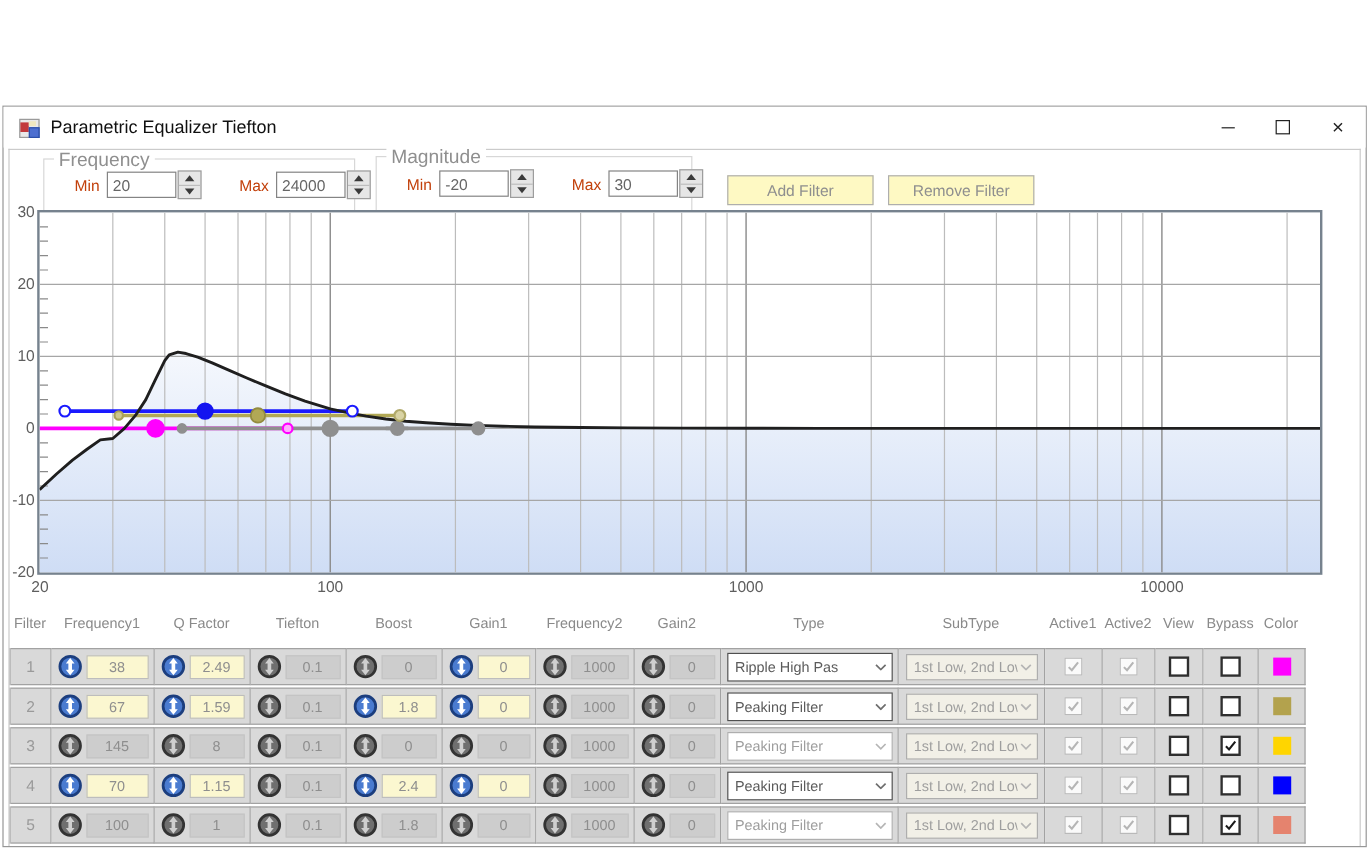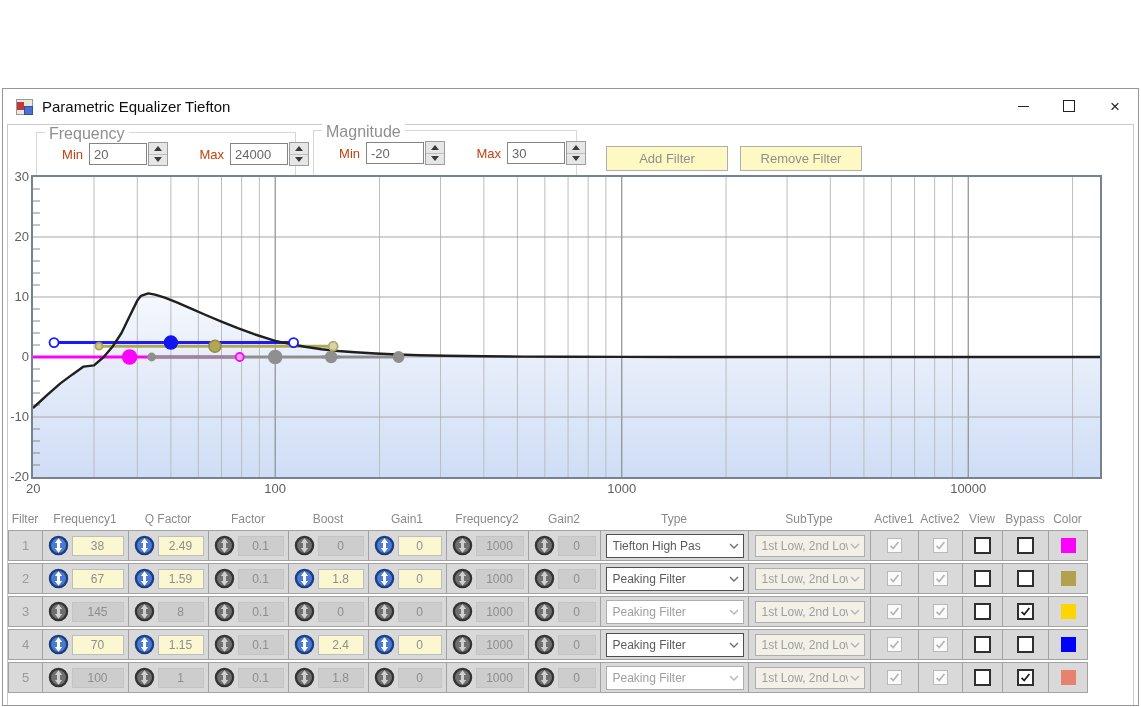--- a/index.html
+++ b/index.html
@@ -36,21 +36,21 @@
   
   .btn{position:absolute;width:122px;height:25px;background:#fef9c3;border:1px solid #aeaeae;font-family:"Liberation Sans",sans-serif;font-size:13px;color:#8f8f8f;}
   
   #chart{position:absolute;left:23px;top:50px;width:1067px;height:300px;border:2px solid #76828e;background:#fff;}
   #ylabels{position:absolute;left:0;top:52px;width:21px;height:300px;}
   #ylabels .yl{position:absolute;right:0;width:100%;text-align:right;font-size:13px;color:#5e5e5e;line-height:15px;}
   #xlabels{position:absolute;left:25px;top:356px;width:1067px;height:18px;}
   #xlabels .xl{position:absolute;font-size:13px;color:#5e5e5e;}
   
   #eq-table{position:absolute;left:0px;top:387px;}
-  .tr-head{display:flex;height:16px;margin-bottom:2px;}
+  .tr-head{display:flex;height:16px;margin-bottom:12px;}
   .th{font-size:12px;color:#8a8a8a;text-align:center;line-height:15px;overflow:hidden;white-space:nowrap;}
   .tr{display:flex;height:31px;margin-bottom:2px;border-left:1px solid #a2a2a2;}
   .td{background:#d9d9d9;border-right:1px solid #a2a2a2;border-top:1px solid #a2a2a2;border-bottom:1px solid #a2a2a2;display:flex;align-items:center;justify-content:center;box-sizing:border-box;overflow:hidden;}
   .rownum{font-size:13px;color:#9a9a9a;}
   .knobcell{gap:3px;}
   .vbox{height:20px;display:flex;align-items:center;justify-content:center;font-size:12px;color:#8e8e8e;border:1px solid #bdbdbd;box-sizing:border-box;}
   .vbox.on{background:#fbf7d0;}
   .vbox.off{background:#cdcdcd;border-color:#c4c4c4;}
   .knob{width:21px;height:21px;flex:0 0 auto;display:block;}
   .dd{height:24px;background:#fff;display:flex;align-items:center;box-sizing:border-box;padding:0 4px 0 6px;}
@@ -251,21 +251,21 @@
           <div class="xl" style="left: 212.208px; width: 60px; text-align: center;">100</div>
           <div class="xl" style="left: 558.728px; width: 60px; text-align: center;">1000</div>
           <div class="xl" style="left: 905.249px; width: 60px; text-align: center;">10000</div>
         </div>
 
       <div id="eq-table">
           <div class="tr-head">
             <div class="th" style="width: 34px;">Filter</div>
             <div class="th" style="width: 86px;">Frequency1</div>
             <div class="th" style="width: 80px;">Q Factor</div>
-            <div class="th" style="width: 80px;">Factor</div>
+            <div class="th" style="width: 80px;">Tiefton</div>
             <div class="th" style="width: 80px;">Boost</div>
             <div class="th" style="width: 78px;">Gain1</div>
             <div class="th" style="width: 82px;">Frequency2</div>
             <div class="th" style="width: 72px;">Gain2</div>
             <div class="th" style="width: 148px;">Type</div>
             <div class="th" style="width: 122px;">SubType</div>
             <div class="th" style="width: 48px;">Active1</div>
             <div class="th" style="width: 44px;">Active2</div>
             <div class="th" style="width: 40px;">View</div>
             <div class="th" style="width: 46px;">Bypass</div>
@@ -319,21 +319,21 @@
             </div>
             <div class="td knobcell" style="width: 72px;">
               <svg width="21" height="21" viewBox="0 0 22 22" class="knob">
                 <circle cx="11" cy="11" r="9" fill="#6f6f6f" stroke="#333333" stroke-width="2.4"></circle>
                 <path d="M11 3.5 L14.8 8.3 L12.6 8.3 L12.6 13.7 L14.8 13.7 L11 18.5 L7.2 13.7 L9.4 13.7 L9.4 8.3 L7.2 8.3 Z" fill="#cfcfcf"></path>
               </svg>
               <div class="vbox off" style="width: 38px;">0</div>
             </div>
             <div class="td" style="width: 148px;">
               <div class="dd on" style="width: 138px;">
-                <div class="dd-text">Tiefton High Pas</div>
+                <div class="dd-text">Ripple High Pas</div>
                 <div class="dd-chev">
                   <svg width="10" height="6" viewBox="0 0 10 6">
                     <polyline points="1,1 5,5 9,1" fill="none" stroke="#6f6f6f" stroke-width="1.4"></polyline>
                   </svg>
                 </div>
               </div>
             </div>
             <div class="td" style="width: 122px;">
               <div class="dd subdd off" style="width: 110px;">
                 <div class="dd-text">1st Low, 2nd Low</div>

